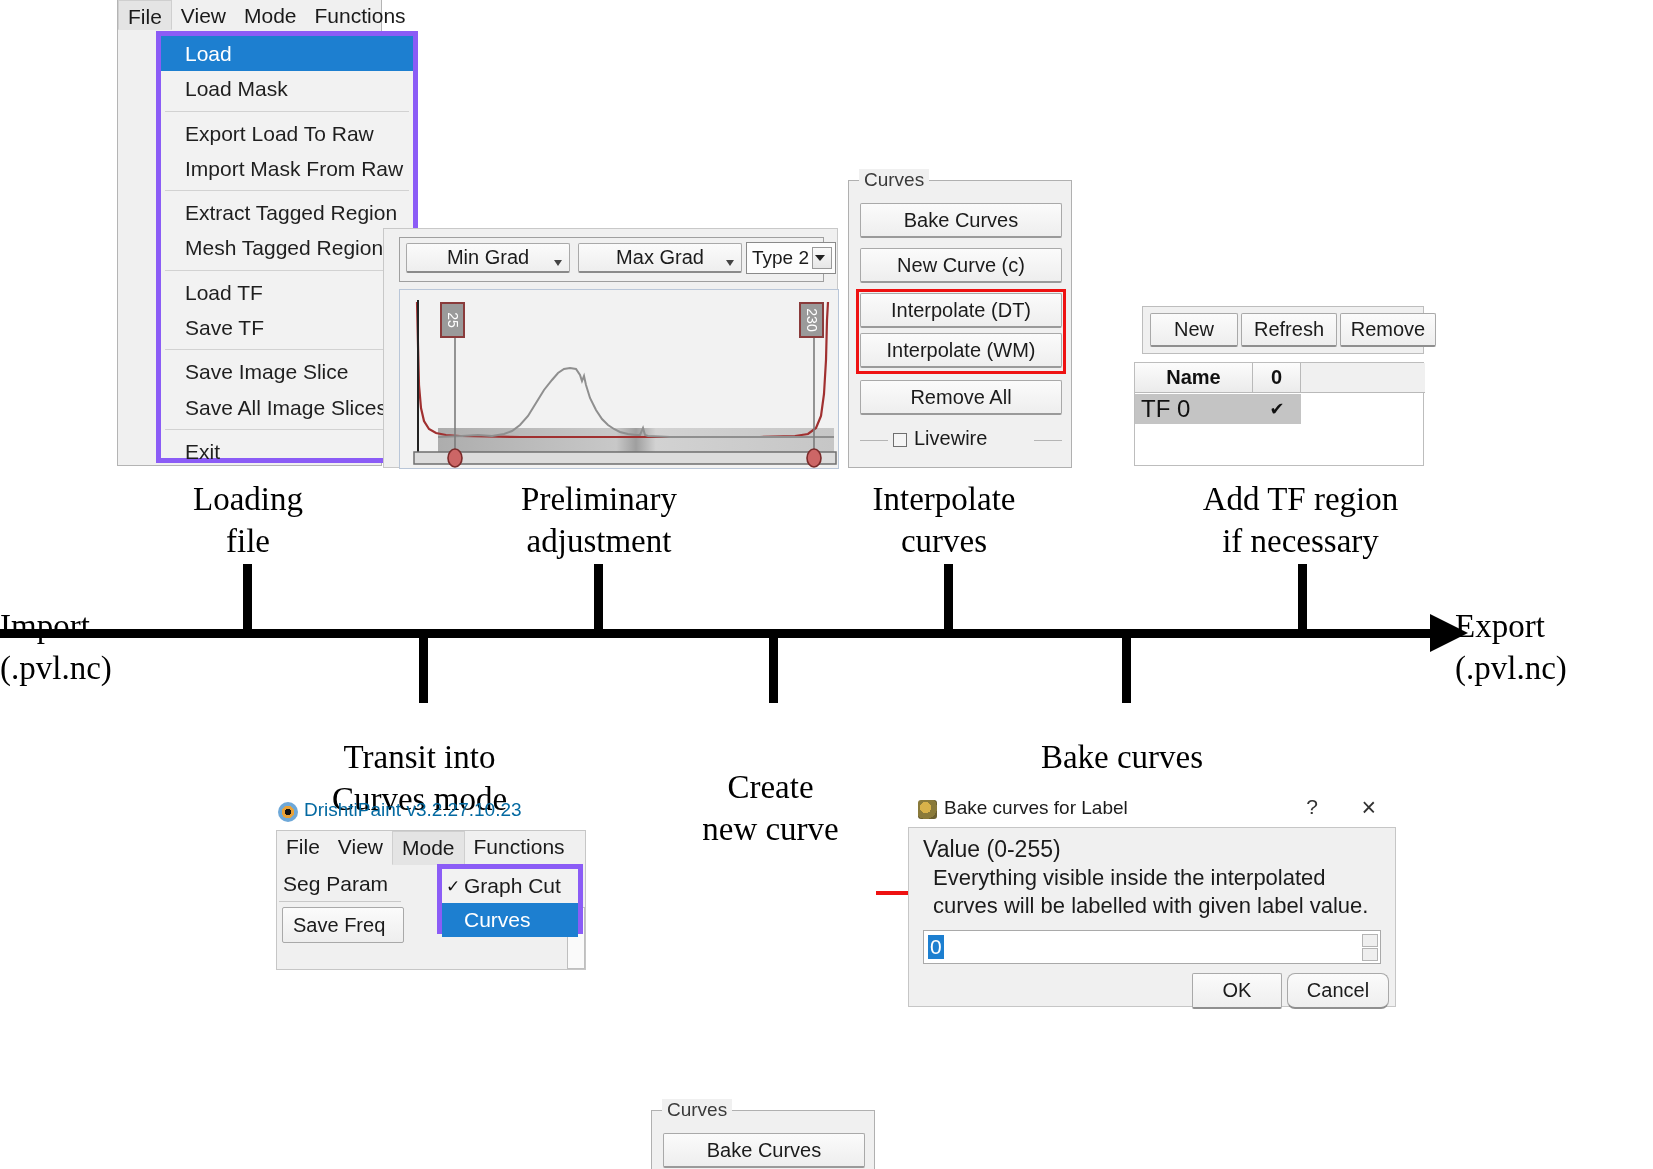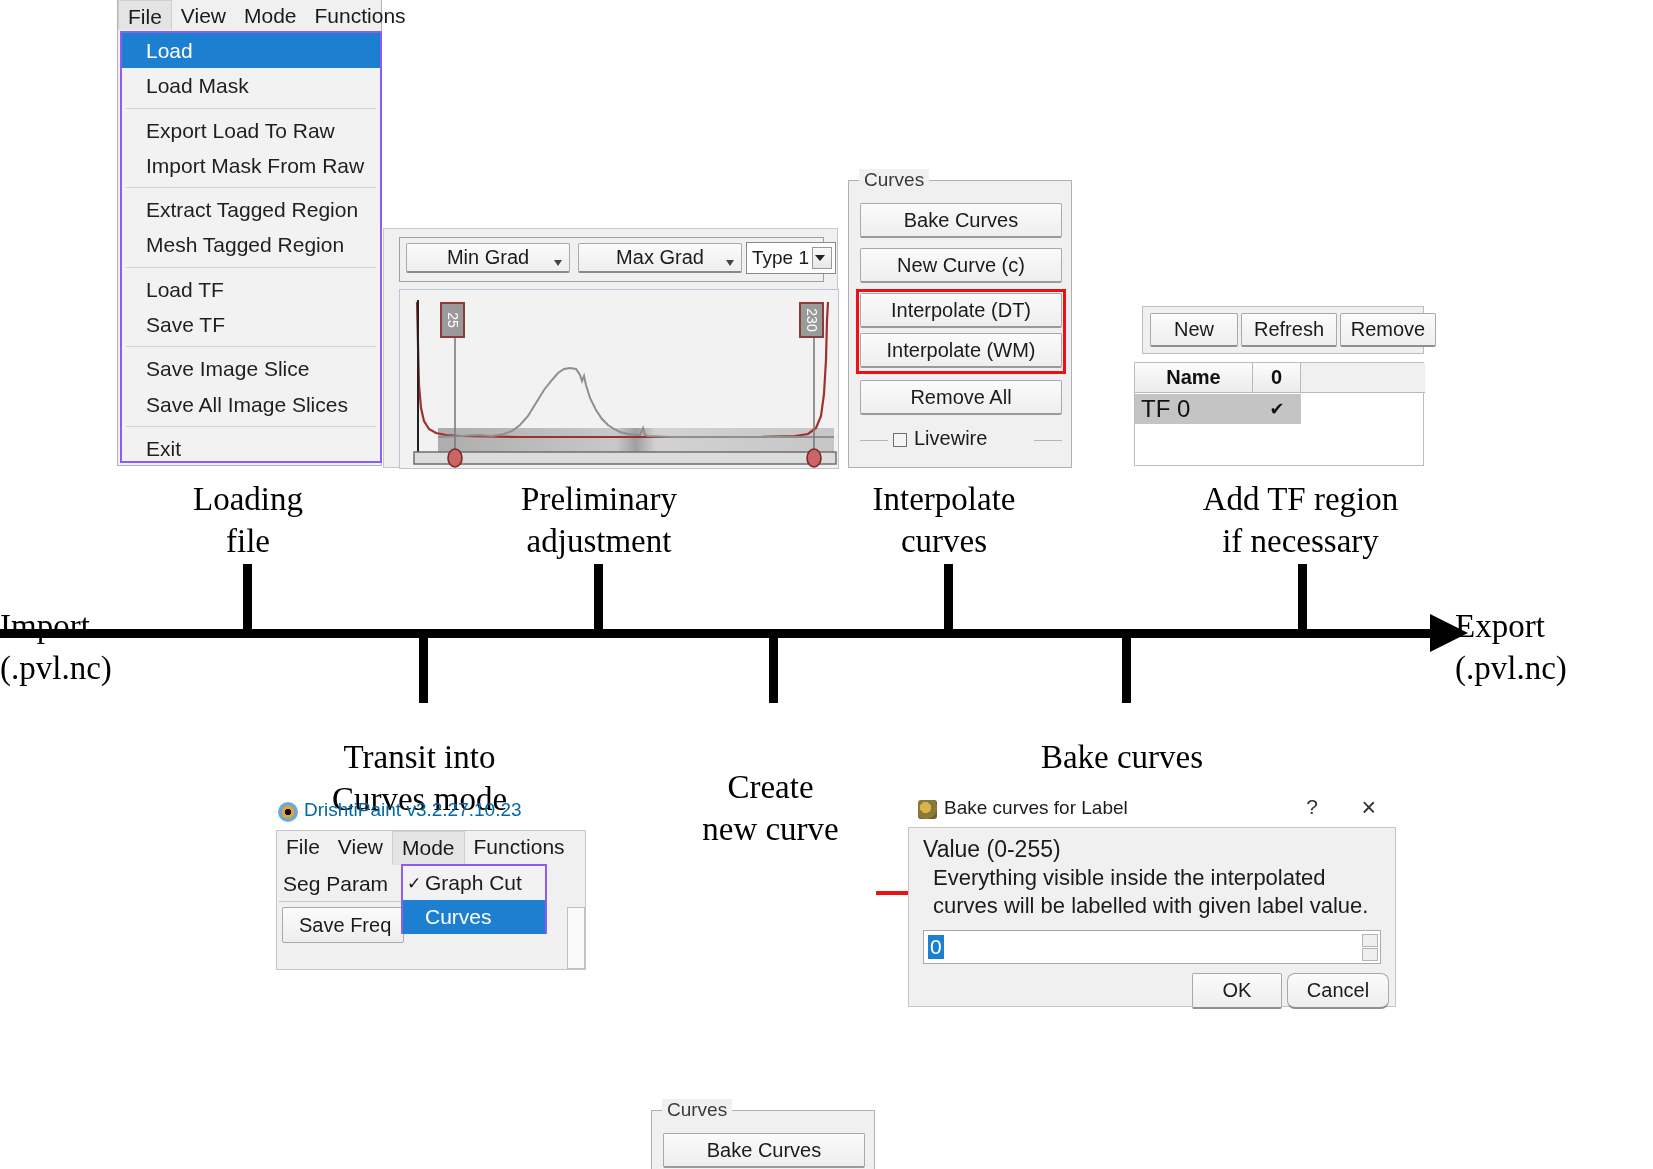--- a/index.html
+++ b/index.html
@@ -3,21 +3,21 @@
 <meta charset="utf-8">
 <style>
   html,body{margin:0;padding:0;background:#fff;}
   body{width:1653px;height:1169px;position:relative;font-family:"Liberation Sans",sans-serif;-webkit-font-smoothing:none;}
   .abs{position:absolute;}
   
   .win{background:#f0f0f0;border:1px solid #b4b4b4;box-sizing:border-box;}
   .menubar{display:flex;align-items:stretch;background:#f0f0f0;font-size:21px;color:#1a1a1a;}
   .menubar .mi{padding:3px 9px 4px 9px;line-height:1.25;white-space:nowrap;}
   .menubar .mi.active{background:#e4e4e4;border:1px solid #cfcfcf;border-bottom-color:#e4e4e4;}
-  .menupanel{background:#f2f2f2;border:2px solid #8b5cf6;box-sizing:border-box;}
+  .menupanel{background:#f2f2f2;border:5px solid #8b5cf6;box-sizing:border-box;margin-left:36px;}
   .menupanel .item{font-size:21px;color:#1f1f1f;padding:4px 6px 4px 24px;white-space:nowrap;line-height:1.3;}
   .menupanel .item.sel{background:#1d7fd0;color:#fff;}
   .menupanel .sep{height:1px;background:#d2d2d2;margin:4px 4px;}
   .btn{background:linear-gradient(#fbfbfb,#eeeeee);border:1px solid #a9a9a9;border-radius:2px;
        font-size:20px;color:#1b1b1b;text-align:center;box-sizing:border-box;display:flex;
        align-items:center;justify-content:center;white-space:nowrap;}
   .grp{border:1px solid #b0b0b0;background:#f0f0f0;box-sizing:border-box;position:relative;}
   .grp>.cap{position:absolute;top:-12px;left:10px;background:#f0f0f0;padding:0 5px;font-size:19px;color:#3a3a3a;}
   .redbox{position:absolute;border:3px solid #ee1111;box-sizing:border-box;pointer-events:none;}
   
@@ -64,21 +64,21 @@
     <span>Min Grad</span>
     <span class="abs" style="right:7px;bottom:5px;width:0;height:0;border-left:4px solid transparent;border-right:4px solid transparent;border-top:6px solid #444;"></span>
   </div>
 
   <div class="abs btn" style="left:194px;top:14px;width:164px;height:30px;border-bottom:2px solid #8a8a8a;">
     <span>Max Grad</span>
     <span class="abs" style="right:7px;bottom:5px;width:0;height:0;border-left:4px solid transparent;border-right:4px solid transparent;border-top:6px solid #444;"></span>
   </div>
 
   <div class="abs" style="left:362px;top:13px;width:90px;height:32px;background:#fdfdfd;border:1px solid #8a8a8a;box-sizing:border-box;display:flex;align-items:center;">
-    <span style="font-size:19px;color:#1b1b1b;padding-left:5px;">Type 1</span>
+    <span style="font-size:19px;color:#1b1b1b;padding-left:5px;">Type 2</span>
     <span class="abs" style="right:3px;top:4px;width:20px;height:22px;background:linear-gradient(#fafafa,#e7e7e7);border:1px solid #9a9a9a;box-sizing:border-box;"></span>
     <span class="abs" style="right:10px;top:12px;width:0;height:0;border-left:5px solid transparent;border-right:5px solid transparent;border-top:6px solid #222;"></span>
   </div>
 
   <div class="abs" style="left:15px;top:60px;width:440px;height:180px;background:#f2f2f2;border:1px solid #b9c6d8;box-sizing:border-box;overflow:hidden;">
     <svg width="440" height="180" viewBox="0 0 440 180">
 
       <defs>
         <linearGradient id="band" x1="0" y1="0" x2="1" y2="0">
           <stop offset="0%" stop-color="#adadad"></stop>
@@ -230,21 +230,21 @@
   <div class="abs" style="left:0;top:32px;width:310px;height:140px;background:#f0f0f0;border:1px solid #c6c6c6;box-sizing:border-box;">
     <div class="menubar" style="height:34px;">
       <div class="mi">File</div>
       <div class="mi">View</div>
       <div class="mi active">Mode</div>
       <div class="mi">Functions</div>
     </div>
     <div class="abs" style="left:2px;top:36px;width:122px;height:34px;display:flex;align-items:center;border-bottom:1px solid #c8c8c8;">
       <span style="font-size:21px;color:#1b1b1b;padding-left:4px;">Seg Param</span>
     </div>
-    <div class="abs btn" style="left:5px;top:76px;width:122px;height:36px;justify-content:flex-start;padding-left:16px;">
+    <div class="abs btn" style="left:5px;top:76px;width:122px;height:36px;justify-content:flex-start;padding-left:10px;">
       <span>Save Freq</span>
     </div>
     <div class="abs" style="left:290px;top:76px;width:18px;height:62px;background:#fafafa;border:1px solid #bfbfbf;box-sizing:border-box;"></div>
   </div>
 
   <div class="abs menupanel" style="left:125px;top:66px;width:146px;height:70px;">
     <div style="display:flex;align-items:center;height:34px;">
       <span style="width:22px;text-align:center;font-size:17px;color:#111;">✓</span>
       <span style="font-size:21px;color:#1b1b1b;">Graph Cut</span>
     </div>

